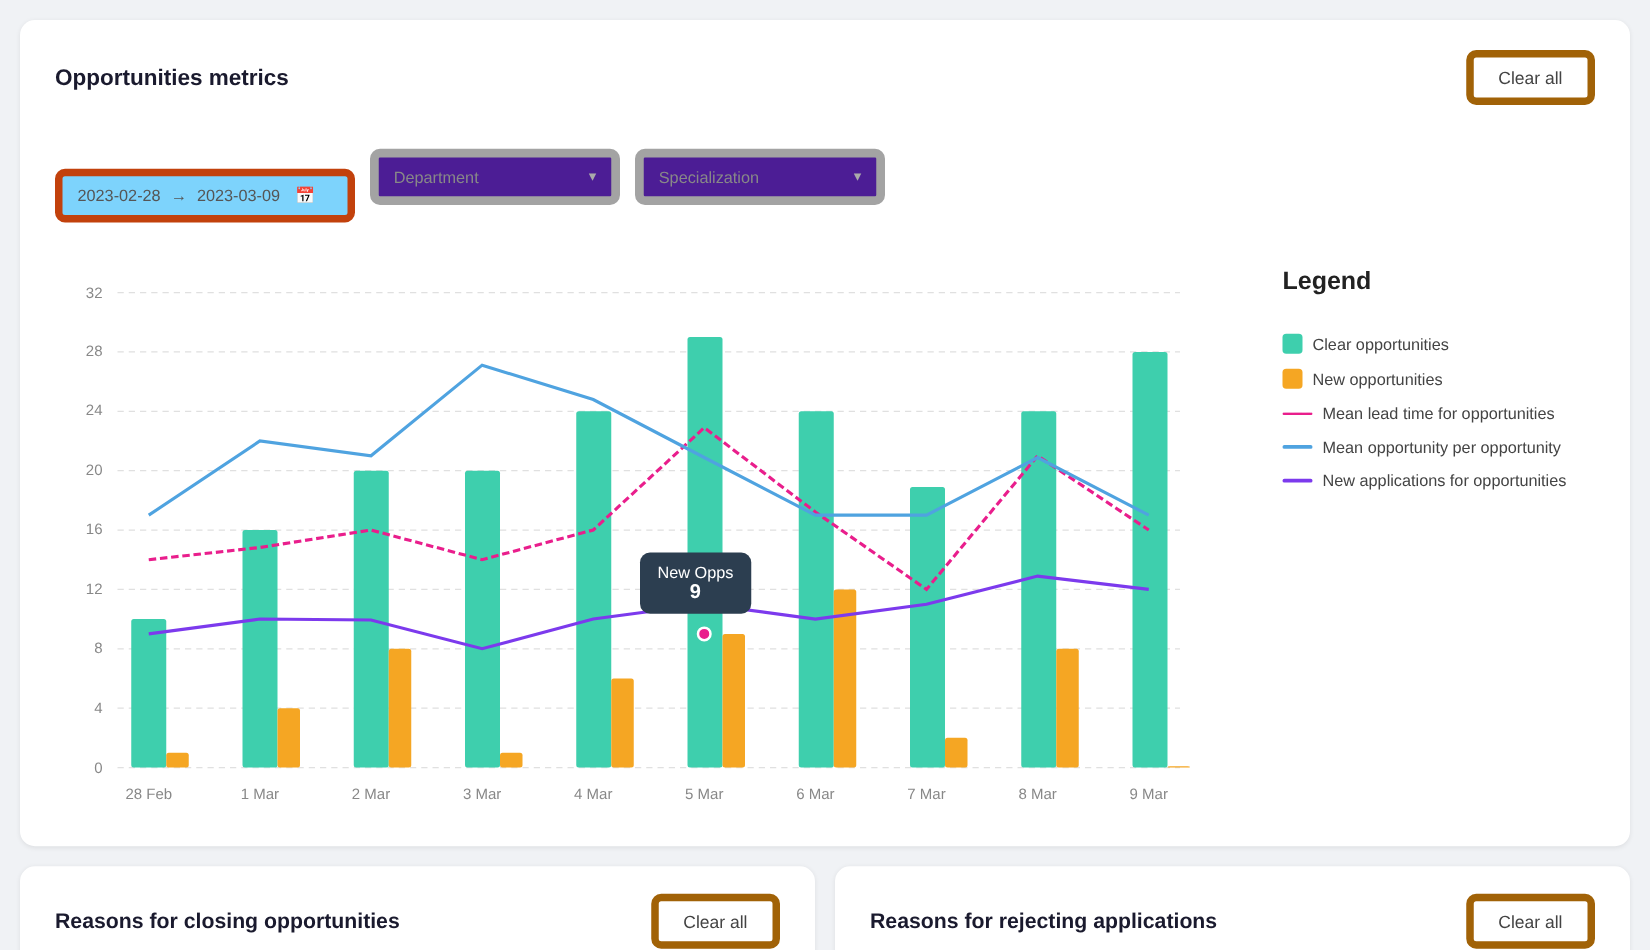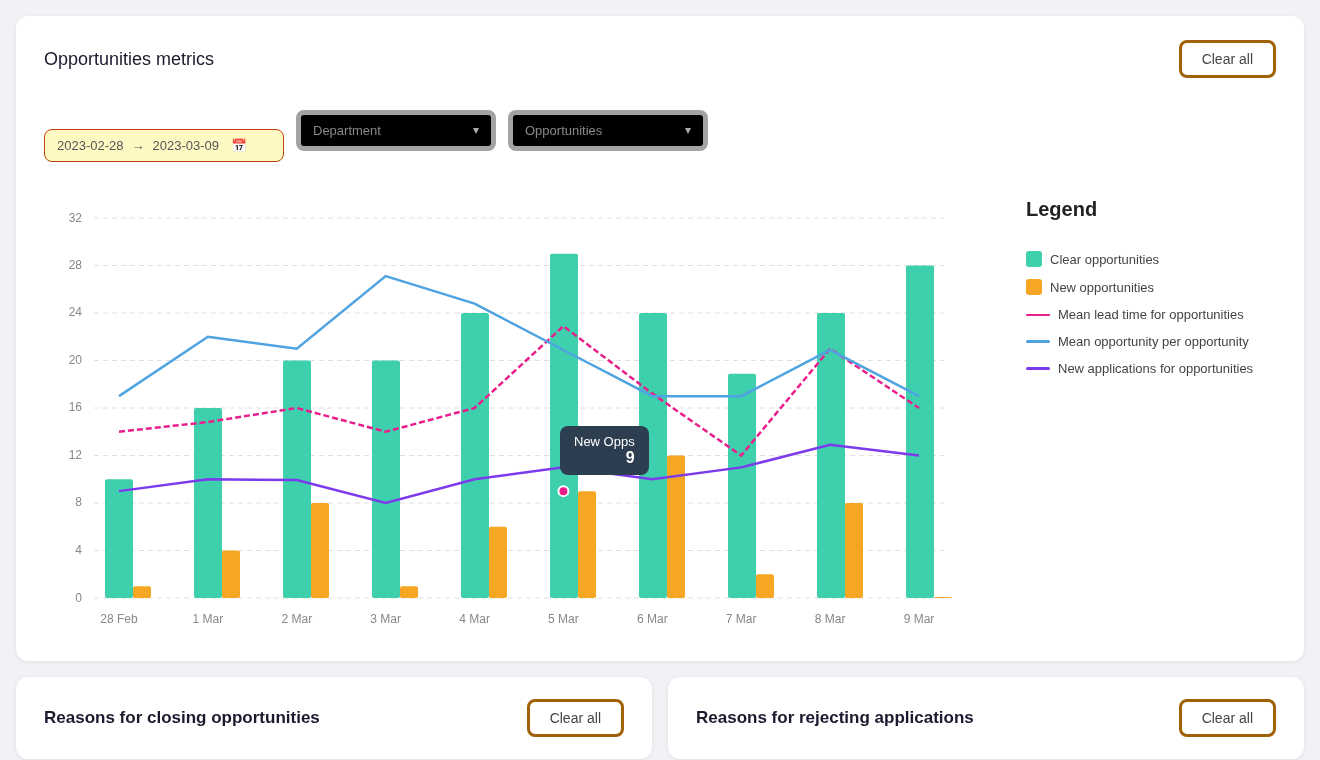--- a/index.html
+++ b/index.html
@@ -26,60 +26,60 @@
       box-shadow: 0 1px 4px rgba(0,0,0,0.08);
     }
     .top-card-header {
       display: flex;
       justify-content: space-between;
       align-items: center;
       margin-bottom: 20px;
     }
     .card-title {
       font-size: 18px;
-      font-weight: 400;
+      font-weight: 700;
       color: #1a1a2e;
     }
     .clear-btn {
-      border: 3px solid #a16207;
+      border: 6px solid #a16207;
       background: #fff;
       border-radius: 8px;
       padding: 8px 20px;
       cursor: pointer;
       font-size: 14px;
       color: #444;
     }
     .filters-row {
       display: flex;
       gap: 12px;
       margin-bottom: 16px;
       align-items: center;
     }
     .date-range {
       display: flex;
       align-items: center;
-      border: 1px solid #c2410c;
+      border: 6px solid #c2410c;
       border-radius: 8px;
       padding: 8px 12px;
       gap: 8px;
-      background: #fef9c3;
+      background: #7dd3fc;
       min-width: 240px;
       margin-top: 31px;
     }
     .date-range span { font-size: 13px; color: #555; }
     .date-arrow { color: #aaa; }
     .calendar-icon { color: #888; font-size: 16px; margin-left: 4px; }
     .dropdown {
       display: flex;
       align-items: center;
       justify-content: space-between;
-      border: 5px solid #a3a3a3;
+      border: 7px solid #a3a3a3;
       border-radius: 8px;
       padding: 8px 12px;
-      background: #000000;
+      background: #4c1d95;
       min-width: 200px;
       cursor: pointer;
     }
     .dropdown span { color: #888; font-size: 13px; }
     .dropdown .chevron { color: #aaa; font-size: 12px; }
     
     .chart-area {
       display: flex;
       gap: 20px;
       margin-top: 8px;
@@ -173,21 +173,21 @@
         <span>2023-02-28</span>
         <span class="date-arrow">→</span>
         <span>2023-03-09</span>
         <span class="calendar-icon">📅</span>
       </div>
       <div class="dropdown">
         <span>Department</span>
         <span class="chevron">▾</span>
       </div>
       <div class="dropdown">
-        <span>Opportunities</span>
+        <span>Specialization</span>
         <span class="chevron">▾</span>
       </div>
     </div>
 
     <div class="chart-area">
       <div class="chart-container">
         <div class="chart-svg-wrapper">
           <svg width="920" height="460" viewBox="0 0 920 460" xmlns="http://www.w3.org/2000/svg">
 
             <defs>
@@ -260,21 +260,21 @@
             <text x="341.7" y="445" class="axis-label" text-anchor="middle">3 Mar</text>
             <text x="430.6" y="445" class="axis-label" text-anchor="middle">4 Mar</text>
             <text x="519.4" y="445" class="axis-label" text-anchor="middle">5 Mar</text>
             <text x="608.3" y="445" class="axis-label" text-anchor="middle">6 Mar</text>
             <text x="697.2" y="445" class="axis-label" text-anchor="middle">7 Mar</text>
             <text x="786.1" y="445" class="axis-label" text-anchor="middle">8 Mar</text>
             <text x="875" y="445" class="axis-label" text-anchor="middle">9 Mar</text>
           </svg>
 
           
-          <div class="tooltip-box" style="left: 516px; top: 248px; text-align: right;">
+          <div class="tooltip-box" style="left: 468px; top: 248px;">
             <div class="tt-label">New Opps</div>
             <div class="tt-value">9</div>
           </div>
         </div>
       </div>
 
       <div class="legend-panel">
         <div class="legend-title">Legend</div>
 
         <div class="legend-item">

